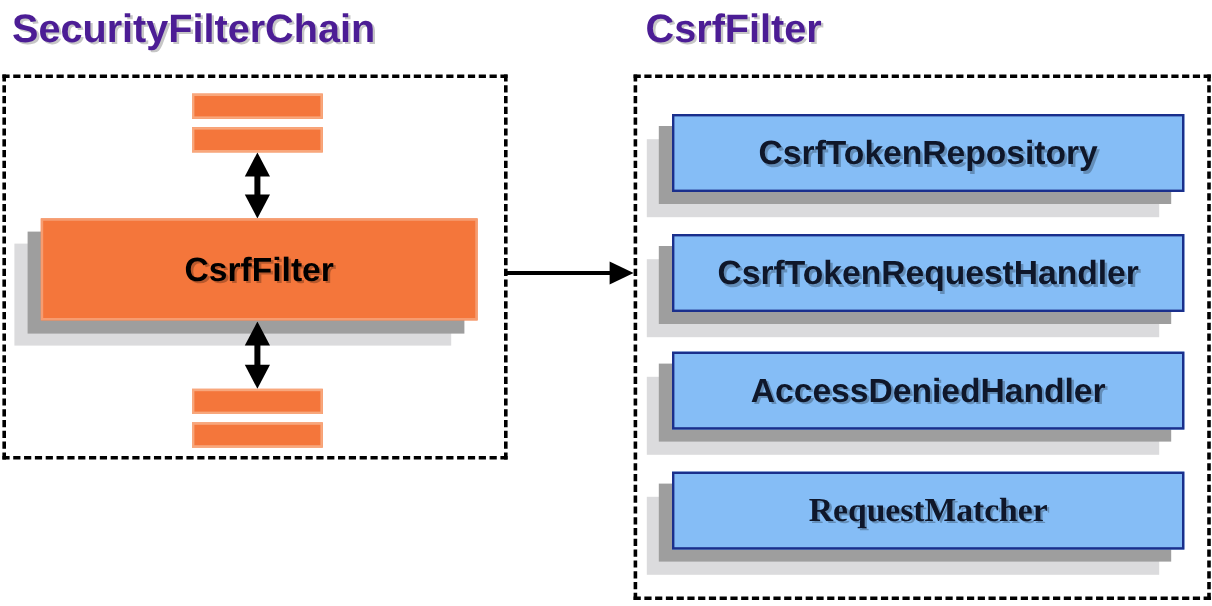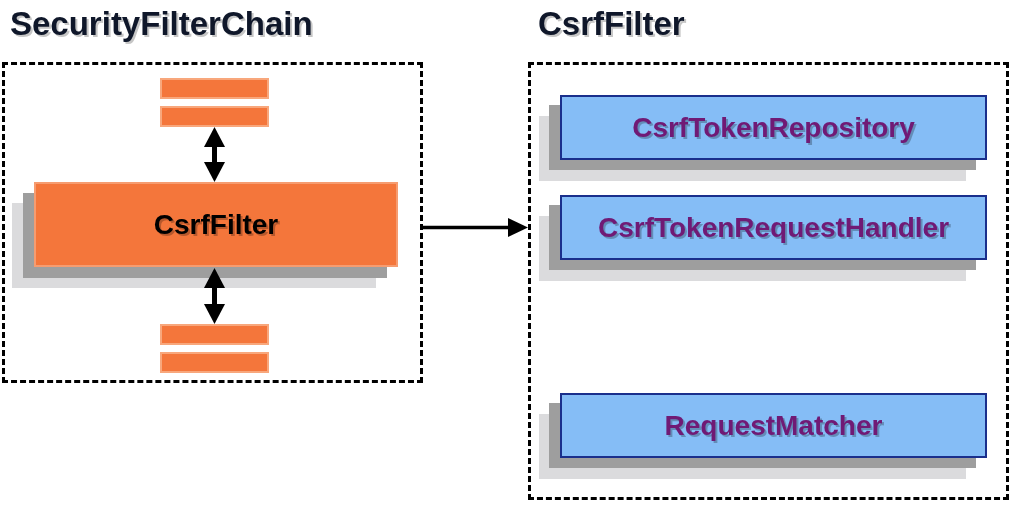--- a/index.html
+++ b/index.html
@@ -13,21 +13,21 @@
     height: 505px;
     background: #ffffff;
     font-family: "Liberation Sans", sans-serif;
     overflow: hidden;
   }
   .panel-title {
     position: absolute;
     top: 6px;
     font-size: 33px;
     font-weight: bold;
-    color: #0f172a;
+    color: #4c1d95;
     line-height: 1.1;
     text-shadow: 2px 2px 0 #c6c6c6;
     white-space: nowrap;
   }
   .panel-title.left  { left: 10px; }
   .panel-title.right { left: 538px; }
 
   .dashed-box {
     position: absolute;
     border: 3px dashed #000000;
@@ -82,28 +82,28 @@
     border: 2px solid #1A2F8C;
     box-sizing: border-box;
     box-shadow: -11px 10px 0 #9E9E9E, -21px 21px 0 #DBDBDD;
     display: flex;
     align-items: center;
     justify-content: center;
   }
   .component-box .node-label {
     font-size: 28px;
     font-weight: bold;
-    color: #701a75;
+    color: #0f172a;
     text-shadow: 2px 2px 0 rgba(0,0,0,0.25);
     white-space: nowrap;
   }
   .comp-1 { top: 95px; }
   .comp-2 { top: 195px; justify-content: center; }
   .comp-3 { top: 293px; }
-  .comp-4 { top: 393px; }
+  .comp-4 { top: 393px; font-family: Liberation Serif, serif; }
 
   .arrow-svg { position: absolute; display: block; }
   .arrow-top    { left: 201px; top: 127px; }
   .arrow-bottom { left: 201px; top: 268px; }
   .arrow-flow   { left: 422px; top: 216px; }
 </style>
 </head>
 <body>
 
 <div class="stage">
@@ -142,18 +142,21 @@
   <div class="dashed-box container"></div>
 
   <div class="component-box comp-1">
     <span class="node-label">CsrfTokenRepository</span>
   </div>
 
   <div class="component-box comp-2">
     <span class="node-label">CsrfTokenRequestHandler</span>
   </div>
 
+  <div class="component-box comp-3">
+    <span class="node-label">AccessDeniedHandler</span>
+  </div>
 
   <div class="component-box comp-4">
     <span class="node-label">RequestMatcher</span>
   </div>
 
 </div>
 
 </body></html>

